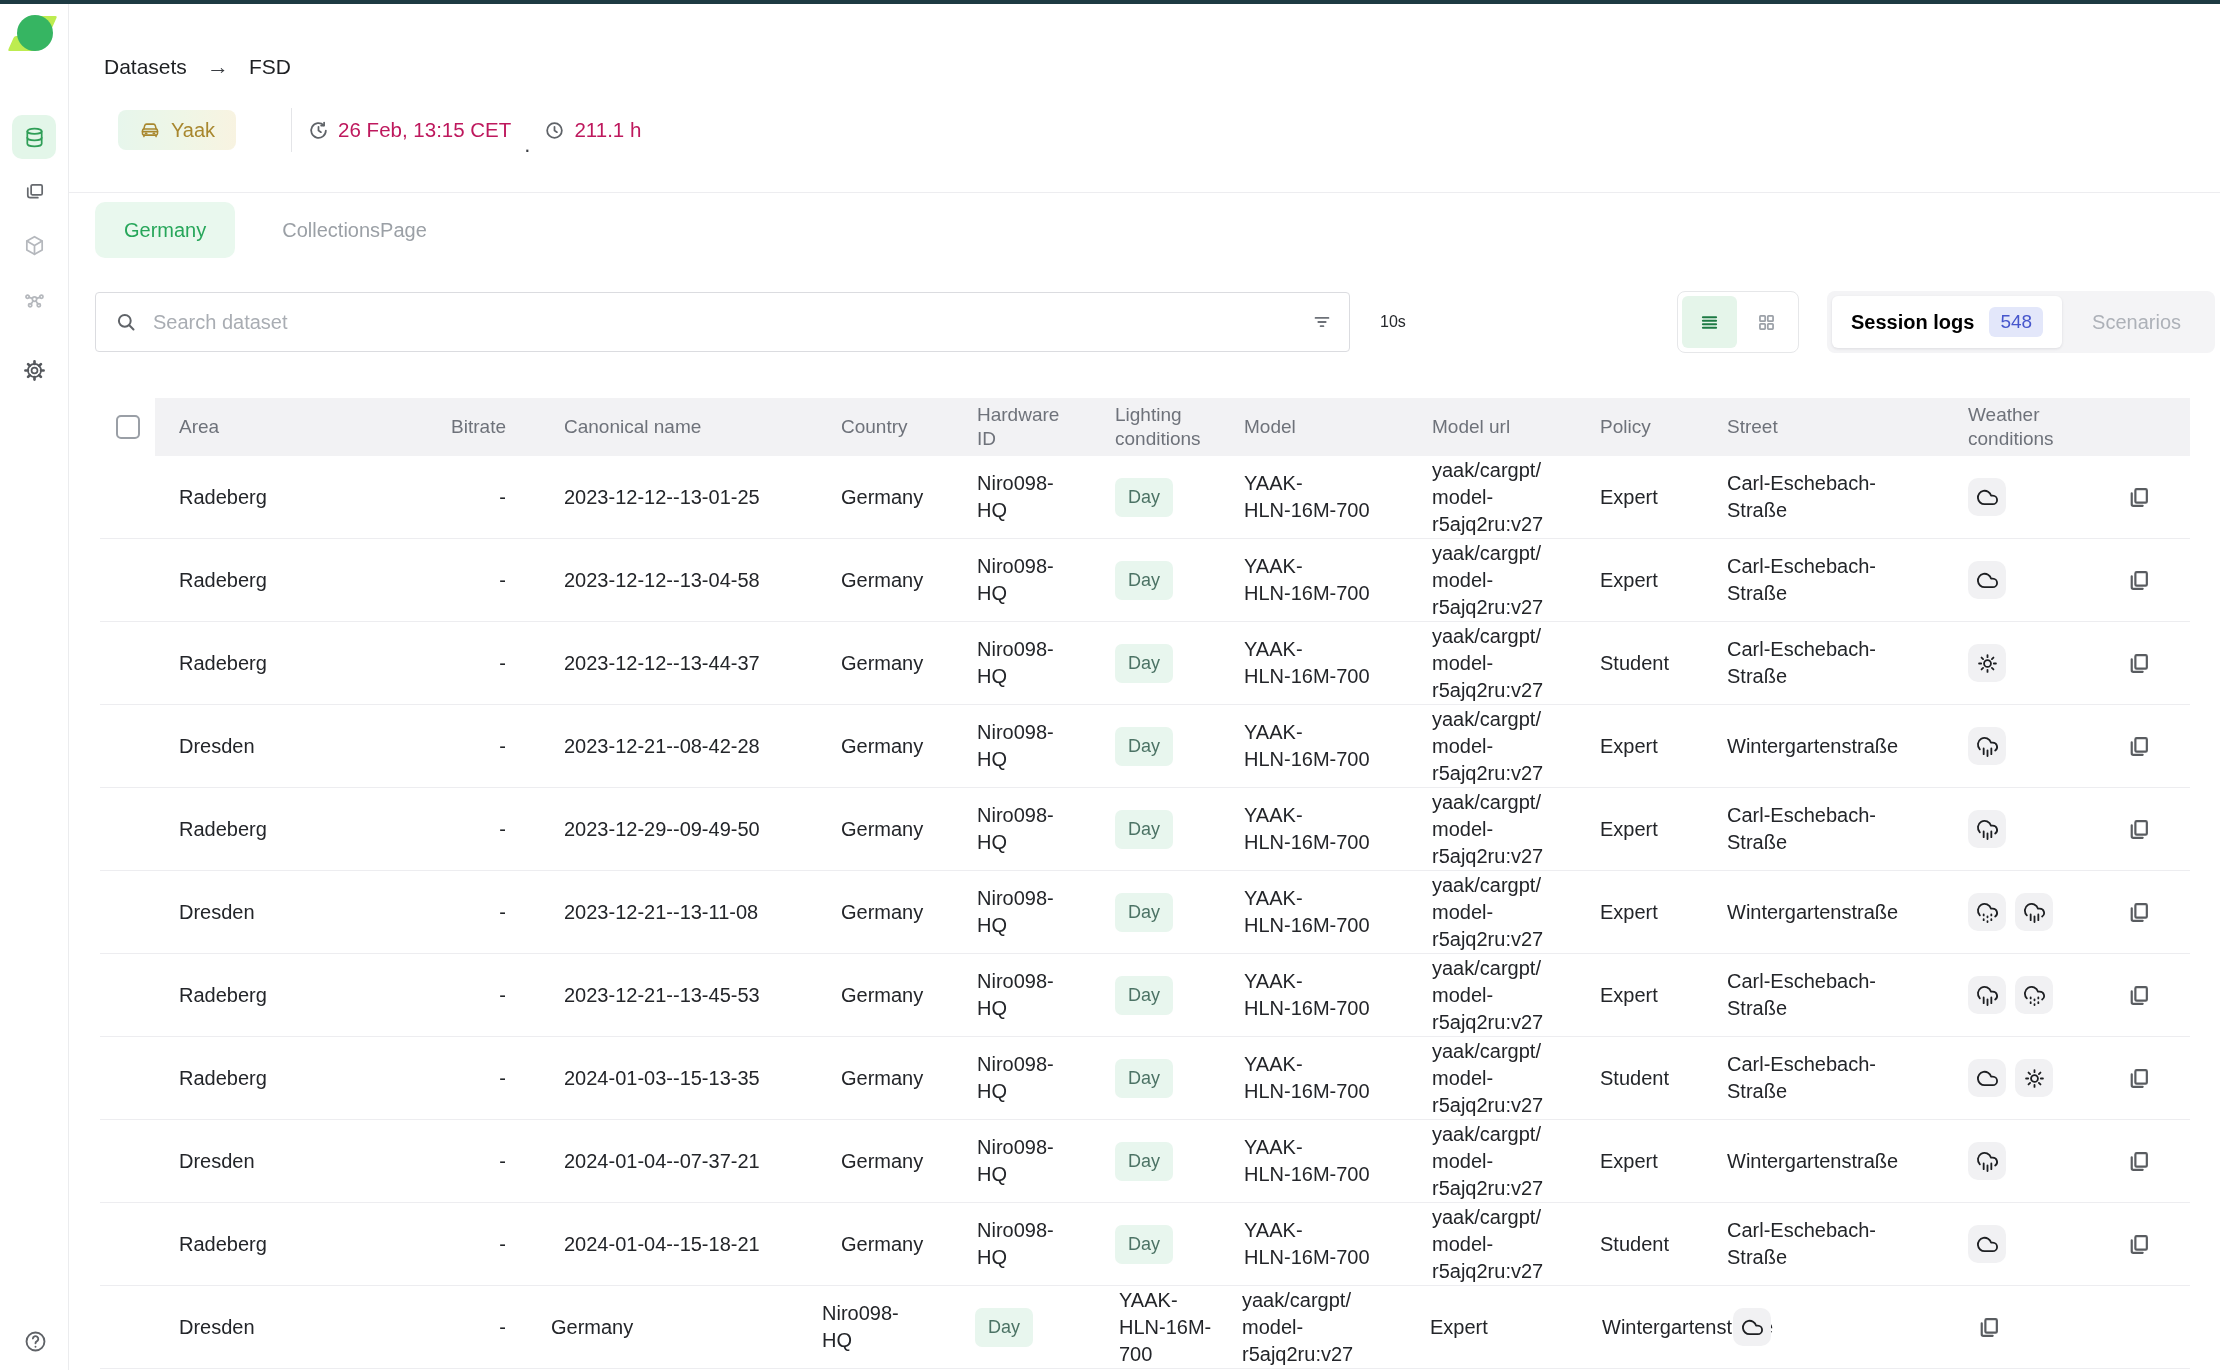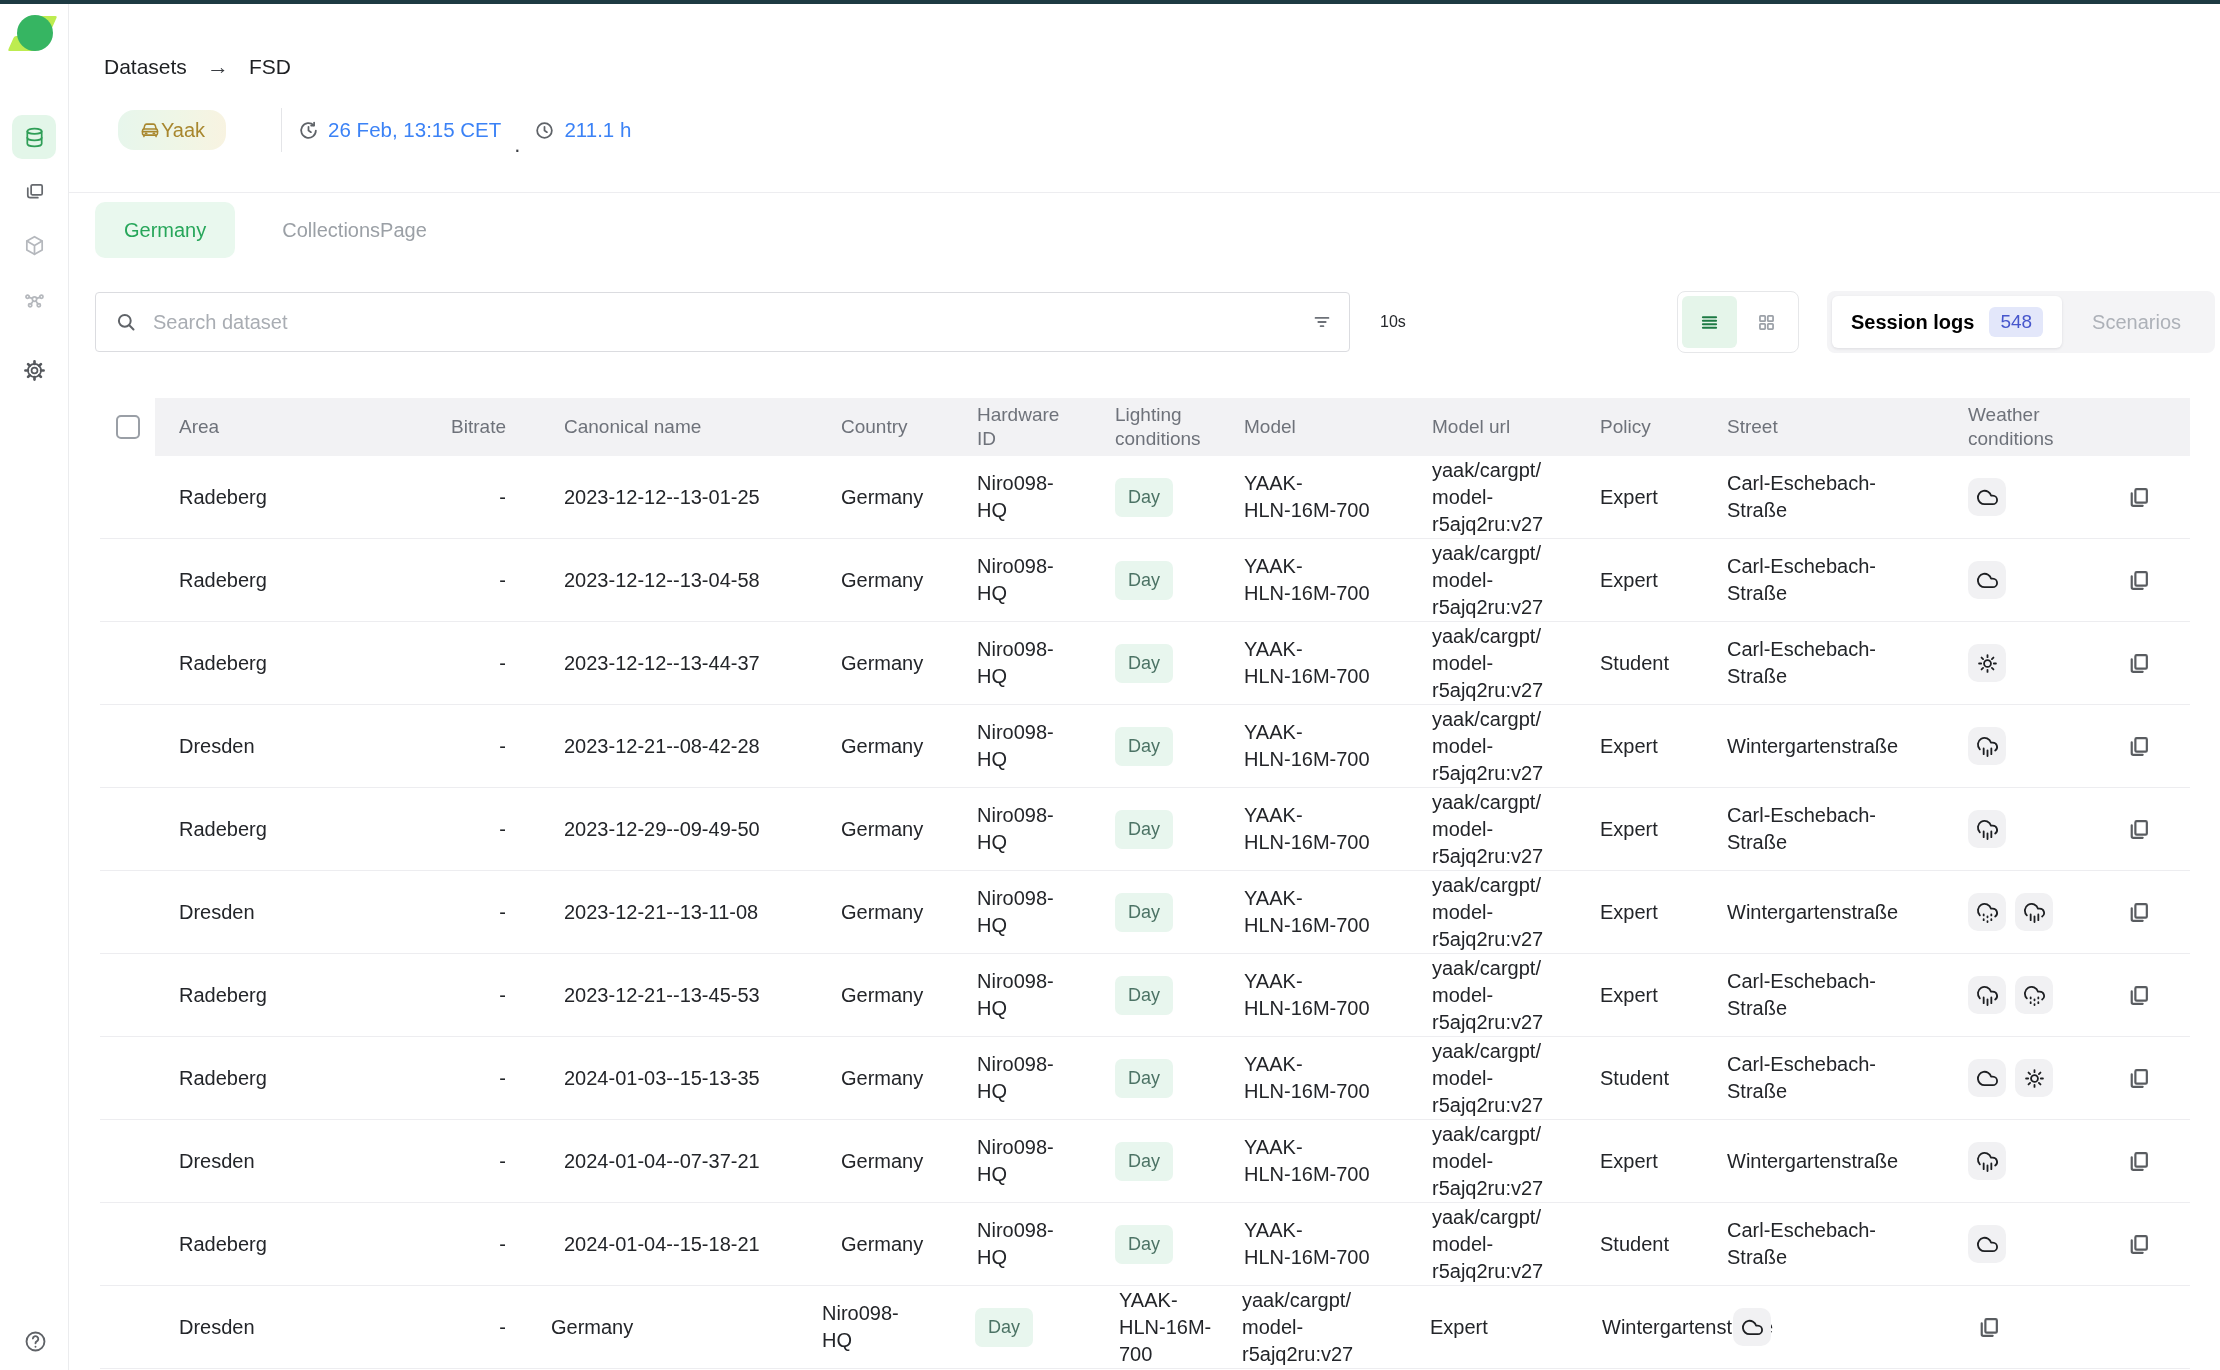--- a/index.html
+++ b/index.html
@@ -23,27 +23,27 @@
   .nav-item .icn, .icn{display:inline-flex;}
   .icn svg{width:23px;height:23px;fill:none;stroke:currentColor;stroke-width:1.8;stroke-linecap:round;stroke-linejoin:round;}
   .help-btn{position:absolute;left:13px;top:1315px;width:44px;height:44px;display:flex;align-items:center;justify-content:center;color:#5f6267;}
   .help-btn svg{width:25px;height:25px;fill:none;stroke:currentColor;stroke-linecap:round;}
   
   .main{position:absolute;left:69px;top:4px;width:2151px;height:1366px;}
   .breadcrumb{position:absolute;left:35px;top:50px;display:flex;align-items:center;font-size:21px;color:#1e2023;}
   .breadcrumb .root{text-underline-offset:5px;text-decoration-thickness:1.5px;cursor:pointer;}
   .breadcrumb .sep{margin:0 20px;color:#3a3d42;font-size:22px;}
   .meta-row{position:absolute;left:49px;top:106px;height:40px;display:flex;align-items:center;}
-  .vehicle-badge{height:40px;padding:0 21px;border-radius:16px;display:inline-flex;align-items:center;
+  .vehicle-badge{height:40px;padding:0 21px;border-radius:8px;display:inline-flex;align-items:center;gap:10px;
     background:linear-gradient(90deg,#e7f6ec 0%,#eff6e6 55%,#f8f3e1 100%);color:#a8872e;font-size:20px;}
   .vehicle-badge svg{width:22px;height:22px;fill:none;stroke:currentColor;stroke-width:1.7;stroke-linecap:round;stroke-linejoin:round;}
   .meta-div{width:1px;height:44px;background:#e4e5e8;margin-left:55px;}
   .meta-icn{margin-left:16px;color:#5f6368;display:inline-flex;}
   .meta-icn svg{width:21px;height:21px;fill:none;stroke:currentColor;stroke-width:2;stroke-linecap:round;stroke-linejoin:round;}
-  .meta-text{margin-left:9px;font-size:20.5px;color:#3b82f6;}
+  .meta-text{margin-left:9px;font-size:20.5px;color:#be185d;}
   .meta-dot{margin-left:13px;font-size:22px;color:#3b3e43;line-height:10px;align-self:flex-end;}
   .meta-icn.second{margin-left:14px;}
   .header-line{position:absolute;left:0;top:188px;width:2151px;height:1px;background:#ededf0;}
   
   .tabs{position:absolute;left:26px;top:196px;height:60px;display:flex;align-items:center;}
   .tab-pill{height:56px;padding:0 29px;border-radius:10px;background:#e9f8ee;color:#27a65a;font-size:20px;display:flex;align-items:center;}
   .tab-plain{margin-left:47px;color:#9ba0a6;font-size:20px;}
   
   .search-wrap{position:absolute;left:26px;top:288px;width:1255px;height:60px;}
   .search-wrap input{width:100%;height:100%;box-sizing:border-box;border:1px solid #dbdce0;border-radius:4px;

